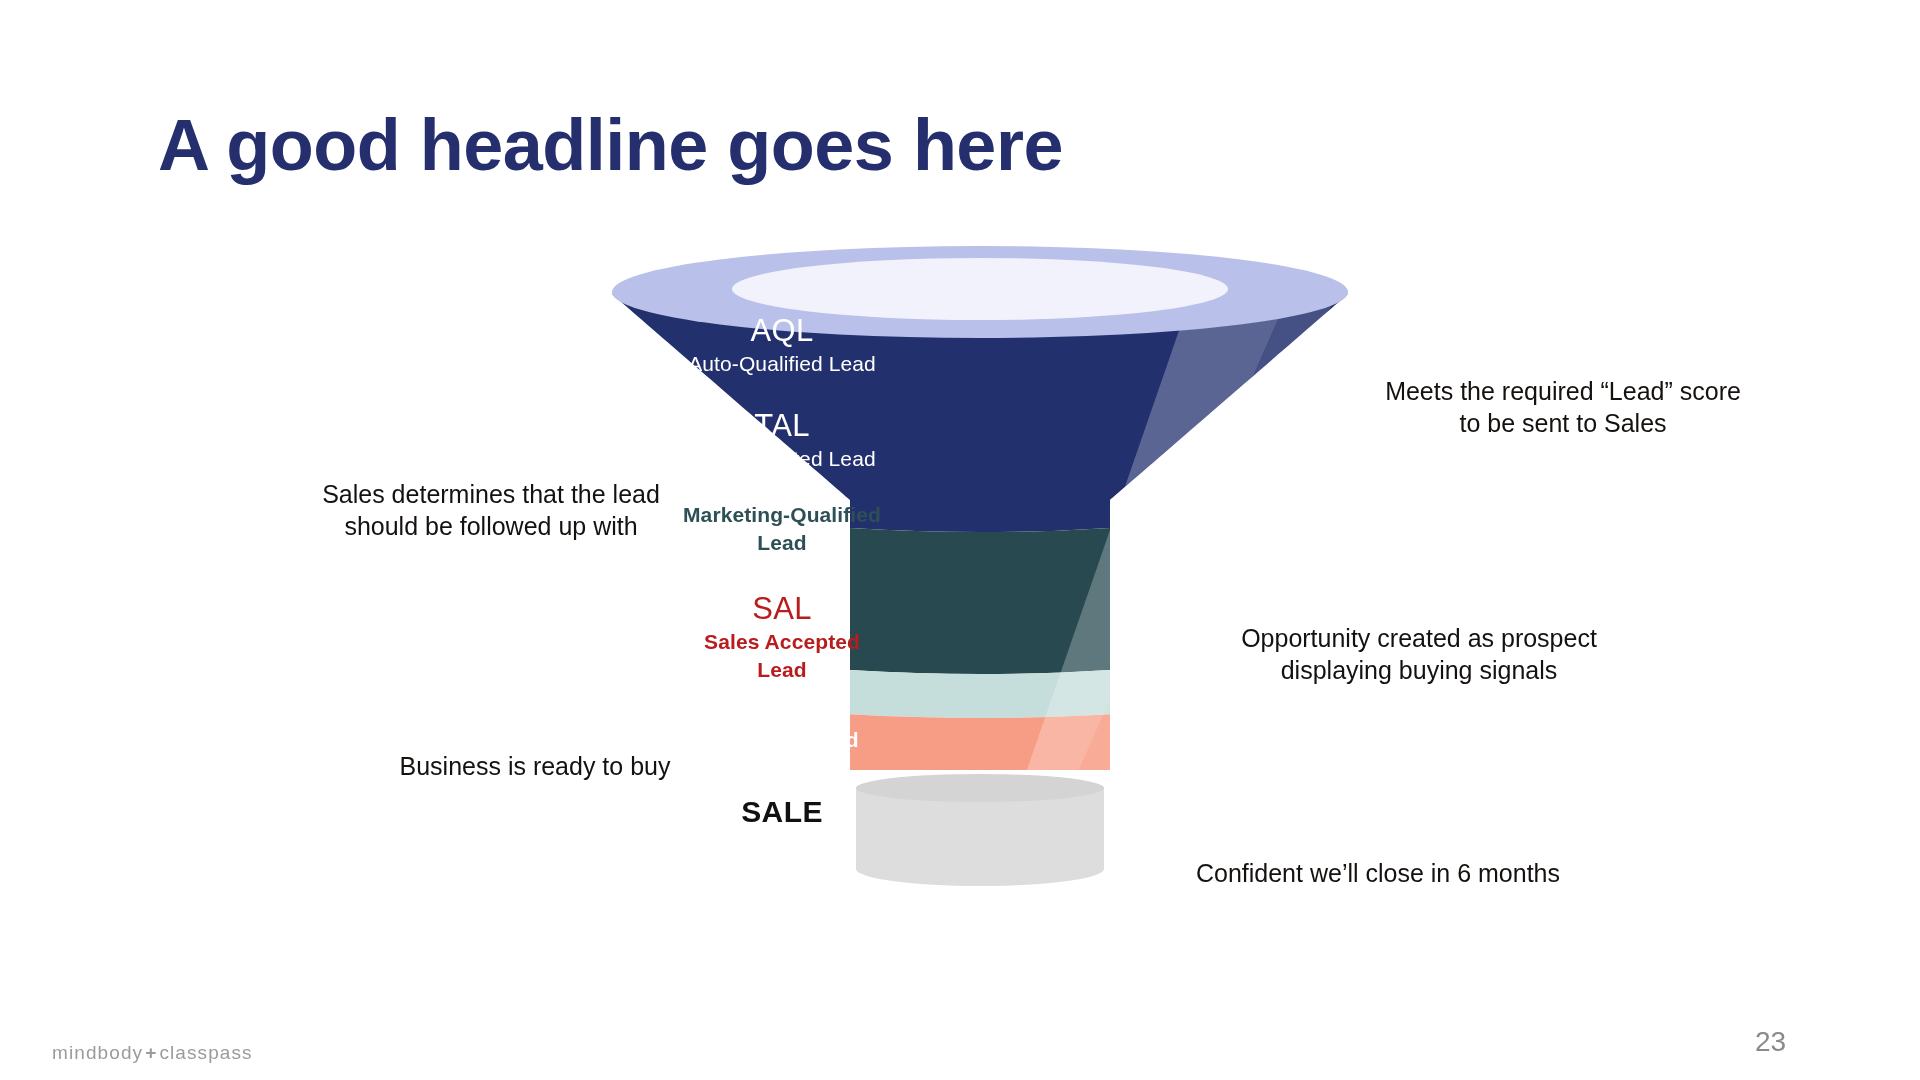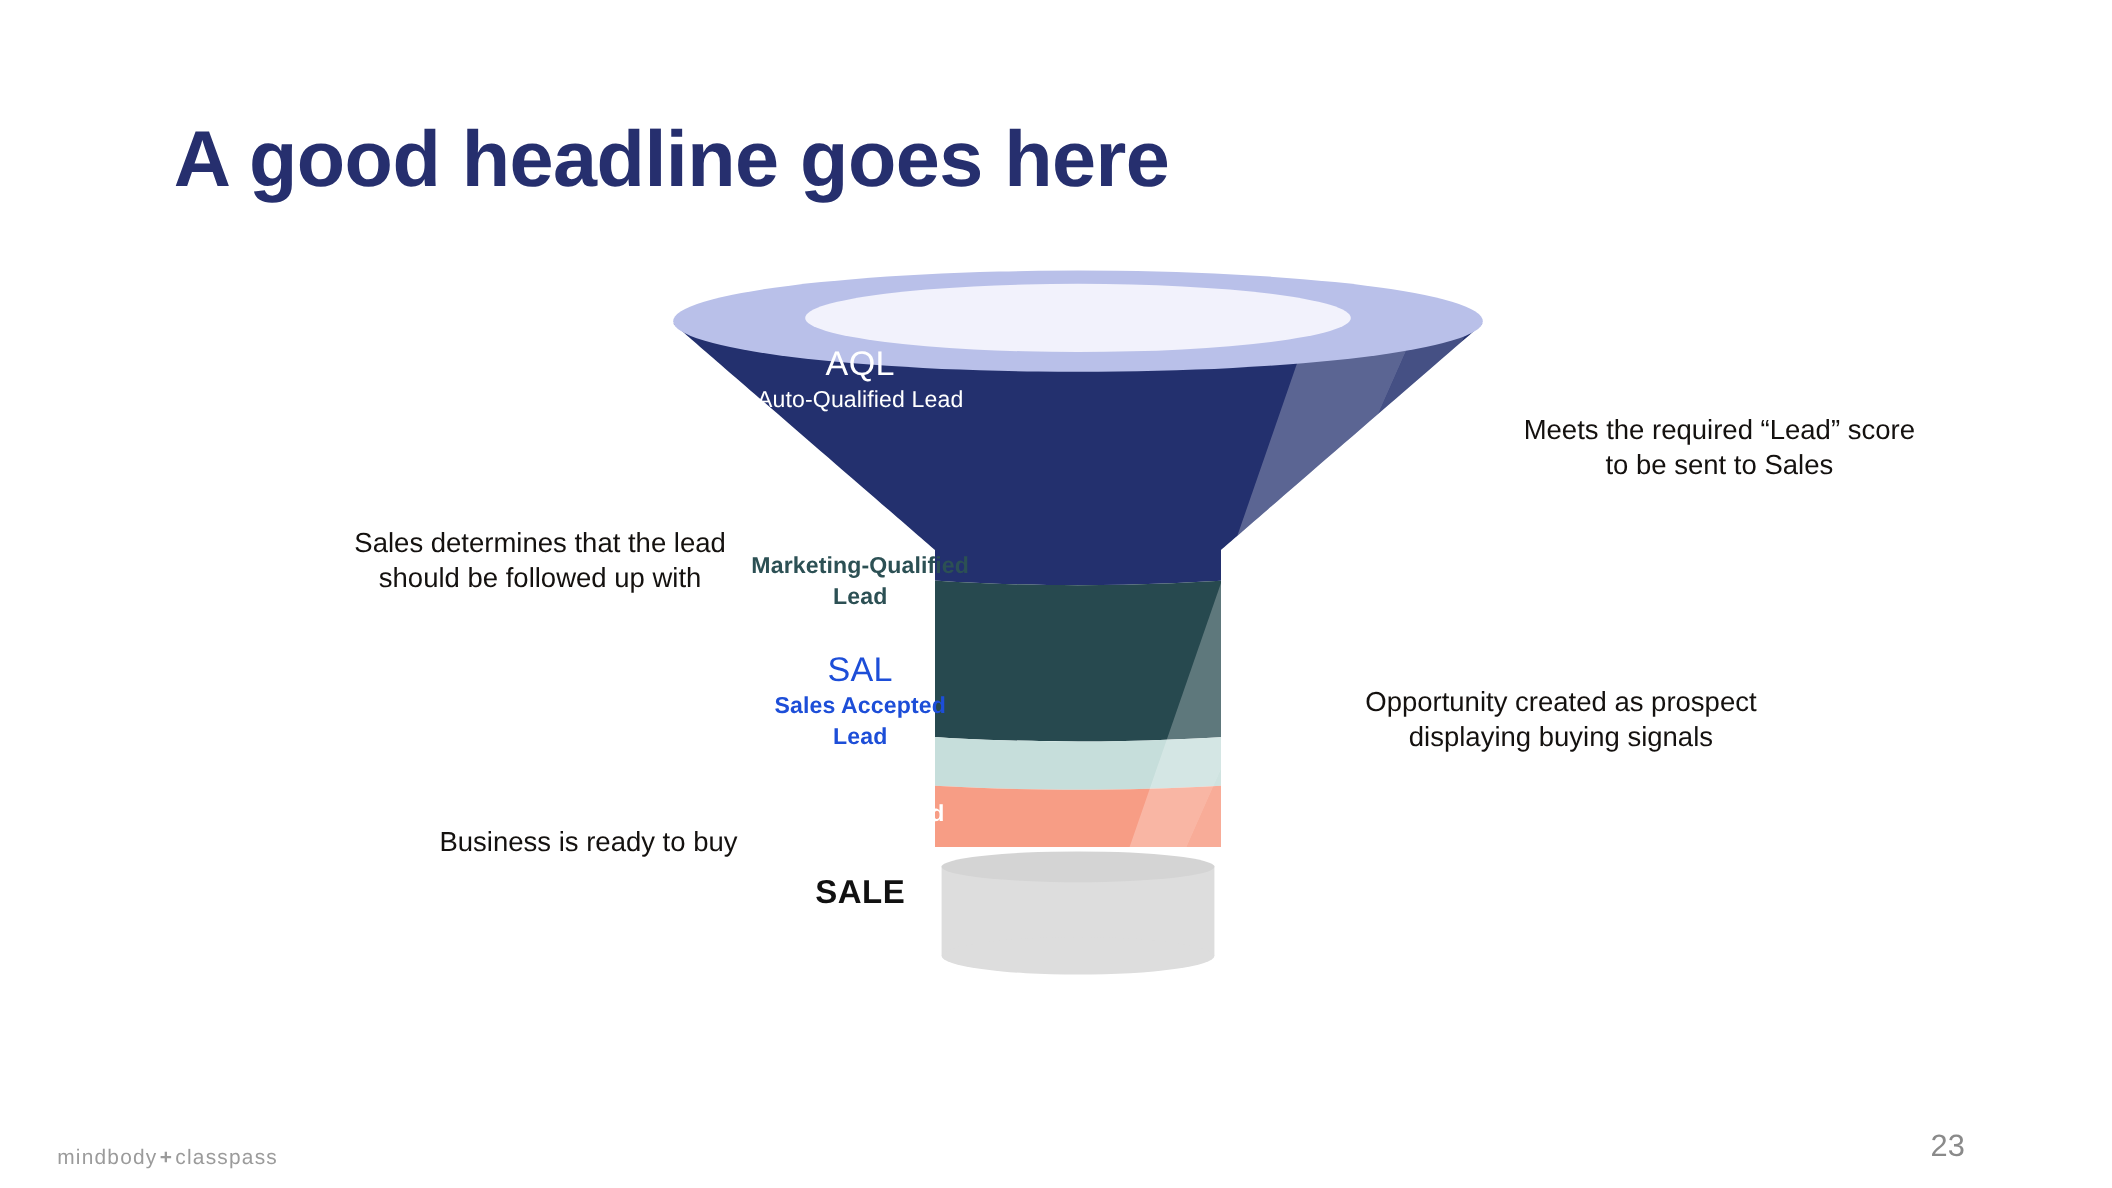--- a/index.html
+++ b/index.html
@@ -73,21 +73,21 @@
     margin-top: 2px;
   }
   .stage-full.regular {
     font-weight: normal;
   }
 
   
   #stage-aql  { left: 32px;  top: 44px;  color: #ffffff; }
   #stage-tal  { left: 32px;  top: 139px; color: #ffffff; }
   #stage-mql  { left: 32px;  top: 229px; color: #2c5054; }
-  #stage-sal  { left: 32px;  top: 322px; color: #1d4ed8; }
+  #stage-sal  { left: 32px;  top: 322px; color: #b91c1c; }
   #stage-sql  { left: 32px;  top: 420px; color: #ffffff; }
 
   .sale-label {
     position: absolute;
     left: 32px;
     top: 525px;
     width: 300px;
     text-align: center;
     font-size: 30px;
     font-weight: bold;
@@ -208,20 +208,24 @@
         <ellipse cx="380" cy="599" rx="124" ry="17" fill="#dddddd"></ellipse>
         <ellipse cx="380" cy="518" rx="124" ry="14" fill="#d4d4d4"></ellipse>
       </g>
     </svg>
 
     <div class="stage-label" id="stage-aql">
       <div class="stage-abbr">AQL</div>
       <div class="stage-full regular">Auto-Qualified Lead</div>
     </div>
 
+    <div class="stage-label" id="stage-tal">
+      <div class="stage-abbr">TAL</div>
+      <div class="stage-full regular">Tele-Accepted Lead</div>
+    </div>
 
     <div class="stage-label" id="stage-mql">
       <div class="stage-full">Marketing-Qualified</div>
       <div class="stage-full" style="margin-top:0">Lead</div>
     </div>
 
     <div class="stage-label" id="stage-sal">
       <div class="stage-abbr">SAL</div>
       <div class="stage-full">Sales Accepted</div>
       <div class="stage-full" style="margin-top:0">Lead</div>
@@ -248,20 +252,23 @@
 
   <div class="annotation" id="anno-mql">
     <div>Opportunity created as prospect</div>
     <div>displaying buying signals</div>
   </div>
 
   <div class="annotation" id="anno-sal">
     <div>Business is ready to buy</div>
   </div>
 
+  <div class="annotation" id="anno-sql">
+    <div>Confident we’ll close in 6 months</div>
+  </div>
 
   <div class="logo">
     <span>mindbody</span><span class="plus">+</span><span>classpass</span>
   </div>
 
   <div class="page-number">23</div>
 
 </div>
 
 </body></html>

